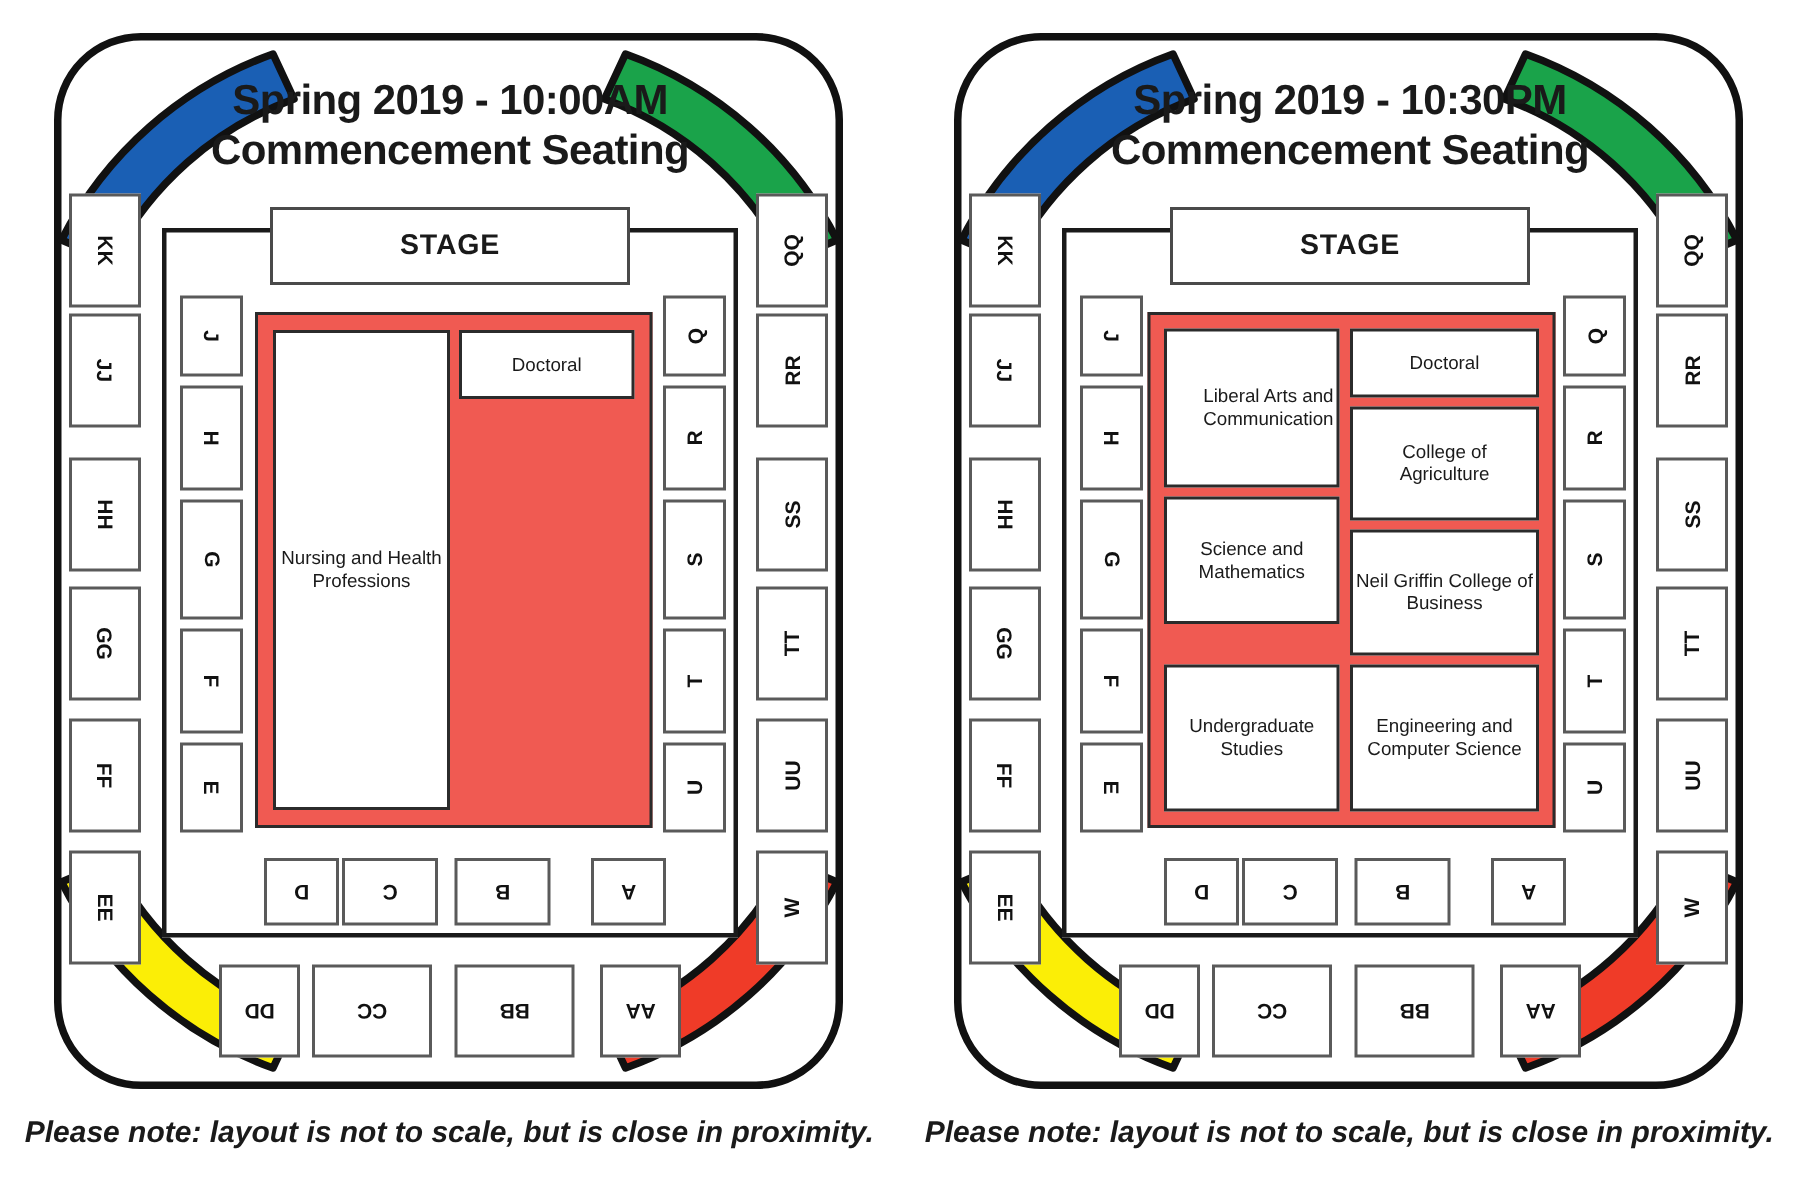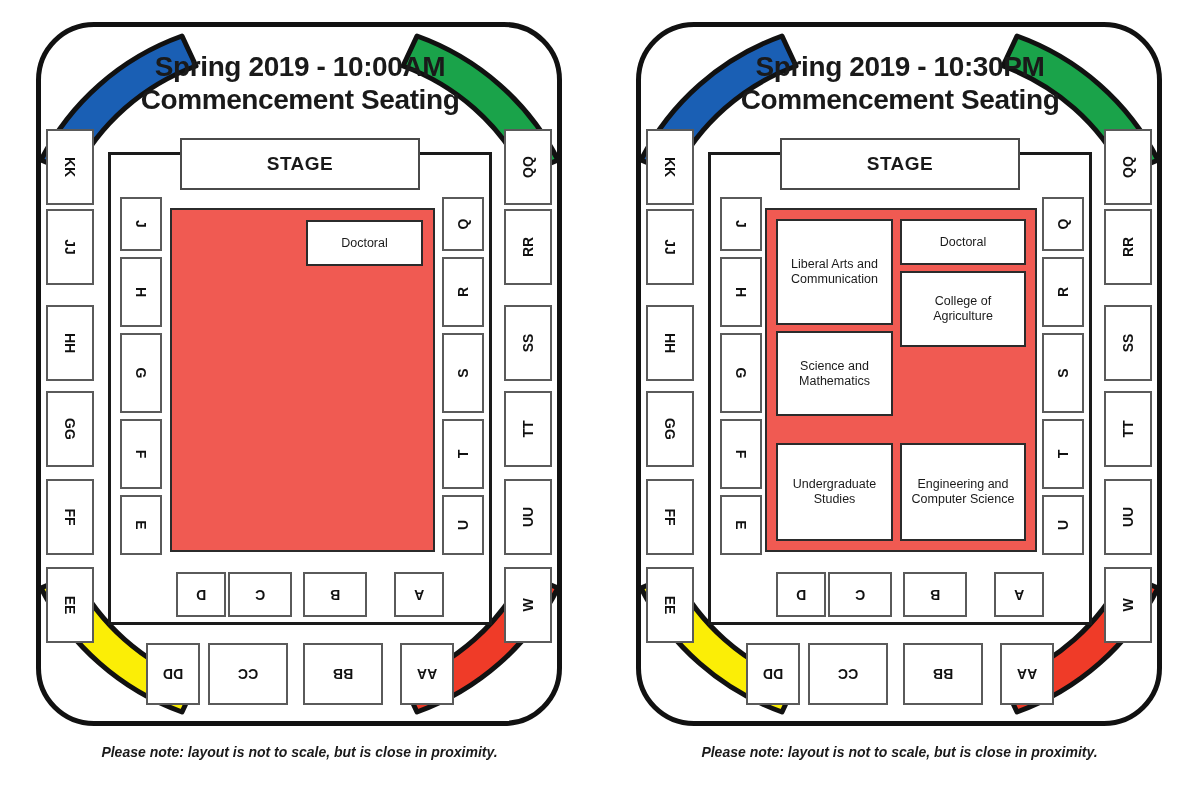--- a/index.html
+++ b/index.html
@@ -38,21 +38,21 @@
   .rot-ccw span{transform:rotate(-90deg);}
   .rot-180 span{transform:rotate(180deg);}
 
   
   .floor{position:absolute;background:#f05a52;border:2px solid #2b2b2b;box-sizing:border-box;z-index:6;}
   .fcell{position:absolute;background:#fff;border:2px solid #2b2b2b;box-sizing:border-box;
          display:flex;align-items:center;justify-content:center;text-align:center;
          font-size:12.5px;line-height:15px;color:#1a1a1a;padding:2px;z-index:7;}
 
   .note{position:absolute;left:0;top:744px;width:599px;text-align:center;z-index:9;
-        font-style:italic;font-weight:bold;font-size:14px;color:#1a1a1a;}
+        font-style:italic;font-weight:bold;font-size:20px;color:#1a1a1a;}
 </style>
 </head>
 <body>
 
 <div id="page">
 
   <div class="panel" id="panel-left">
 
     <div class="shell"></div>
 
@@ -162,20 +162,21 @@
         <span>CC</span>
       </div>
     <div class="sec rot-180" style="left:303px;top:643px;width:80px;height:62px;">
         <span>BB</span>
       </div>
     <div class="sec rot-180" style="left:400px;top:643px;width:54px;height:62px;">
         <span>AA</span>
       </div>
 
     <div class="floor" style="left:170px;top:208px;width:265px;height:344px;"></div>
+    <div class="fcell" style="left:182px;top:220px;width:118px;height:320px;">Nursing and Health Professions</div>
     <div class="fcell" style="left:306px;top:220px;width:117px;height:46px;">Doctoral</div>
 
     <div class="note">Please note: layout is not to scale, but is close in proximity.</div>
   </div>
 
   <div class="panel" id="panel-right">
 
     <div class="shell"></div>
 
     <svg class="arcs" viewBox="0 0 599 799">
@@ -284,23 +285,24 @@
         <span>CC</span>
       </div>
     <div class="sec rot-180" style="left:303px;top:643px;width:80px;height:62px;">
         <span>BB</span>
       </div>
     <div class="sec rot-180" style="left:400px;top:643px;width:54px;height:62px;">
         <span>AA</span>
       </div>
 
     <div class="floor" style="left:165px;top:208px;width:272px;height:344px;"></div>
-    <div class="fcell" style="left:176px;top:219px;width:117px;height:106px;">Liberal Arts and Communication</div>
+    <div class="fcell" style="left:176px;top:219px;width:117px;height:106px;text-align:right;">Liberal Arts and Communication</div>
     <div class="fcell" style="left:300px;top:219px;width:126px;height:46px;">Doctoral</div>
     <div class="fcell" style="left:300px;top:271px;width:126px;height:76px;">College of Agriculture</div>
     <div class="fcell" style="left:176px;top:331px;width:117px;height:85px;">Science and Mathematics</div>
+    <div class="fcell" style="left:300px;top:353px;width:126px;height:84px;">Neil Griffin College of Business</div>
     <div class="fcell" style="left:176px;top:443px;width:117px;height:98px;">Undergraduate Studies</div>
     <div class="fcell" style="left:300px;top:443px;width:126px;height:98px;">Engineering and Computer Science</div>
 
     <div class="note">Please note: layout is not to scale, but is close in proximity.</div>
   </div>
 
 </div>
 
 </body></html>

